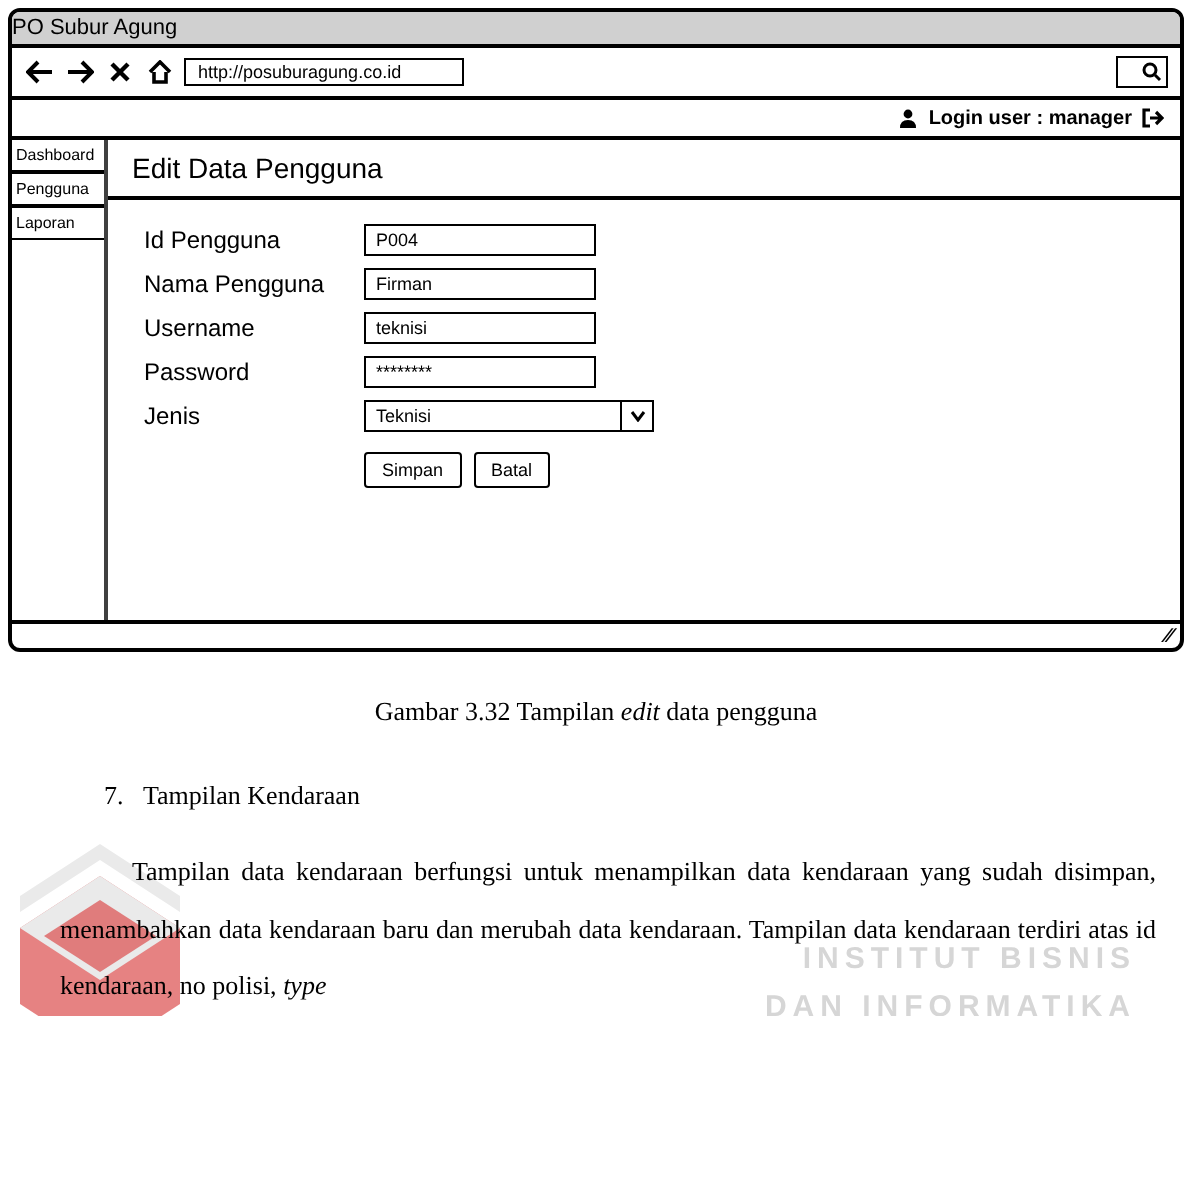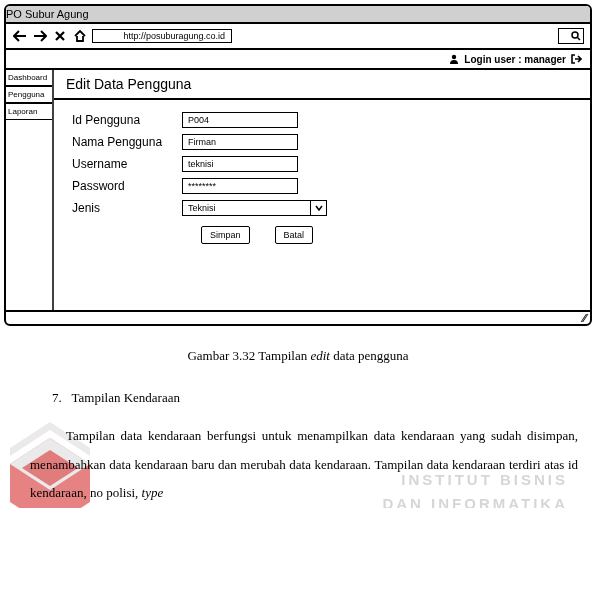--- a/index.html
+++ b/index.html
@@ -23,21 +23,20 @@
       font-size: 11px;
       padding: 2px 0;
       font-weight: 500;
     }
     .toolbar {
       display: flex;
       align-items: center;
       gap: 4px;
       padding: 4px 6px;
       border-bottom: 2px solid #000;
-      text-align: right;
     }
     .nav-icon {
       display: inline-flex;
       align-items: center;
       justify-content: center;
       width: 16px;
       height: 16px;
       font-weight: bold;
     }
     .url-bar {
@@ -148,21 +147,20 @@
       display: flex;
       gap: 6px;
     }
     .btn {
       border: 1.5px solid #000;
       padding: 3px 8px;
       font-size: 9px;
       background: #fff;
       cursor: pointer;
       border-radius: 2px;
-      margin-left: 19px;
     }
     .status-bar {
       border-top: 2px solid #000;
       height: 14px;
       display: flex;
       justify-content: flex-end;
       align-items: center;
       padding-right: 4px;
     }
     .resize-grip {

